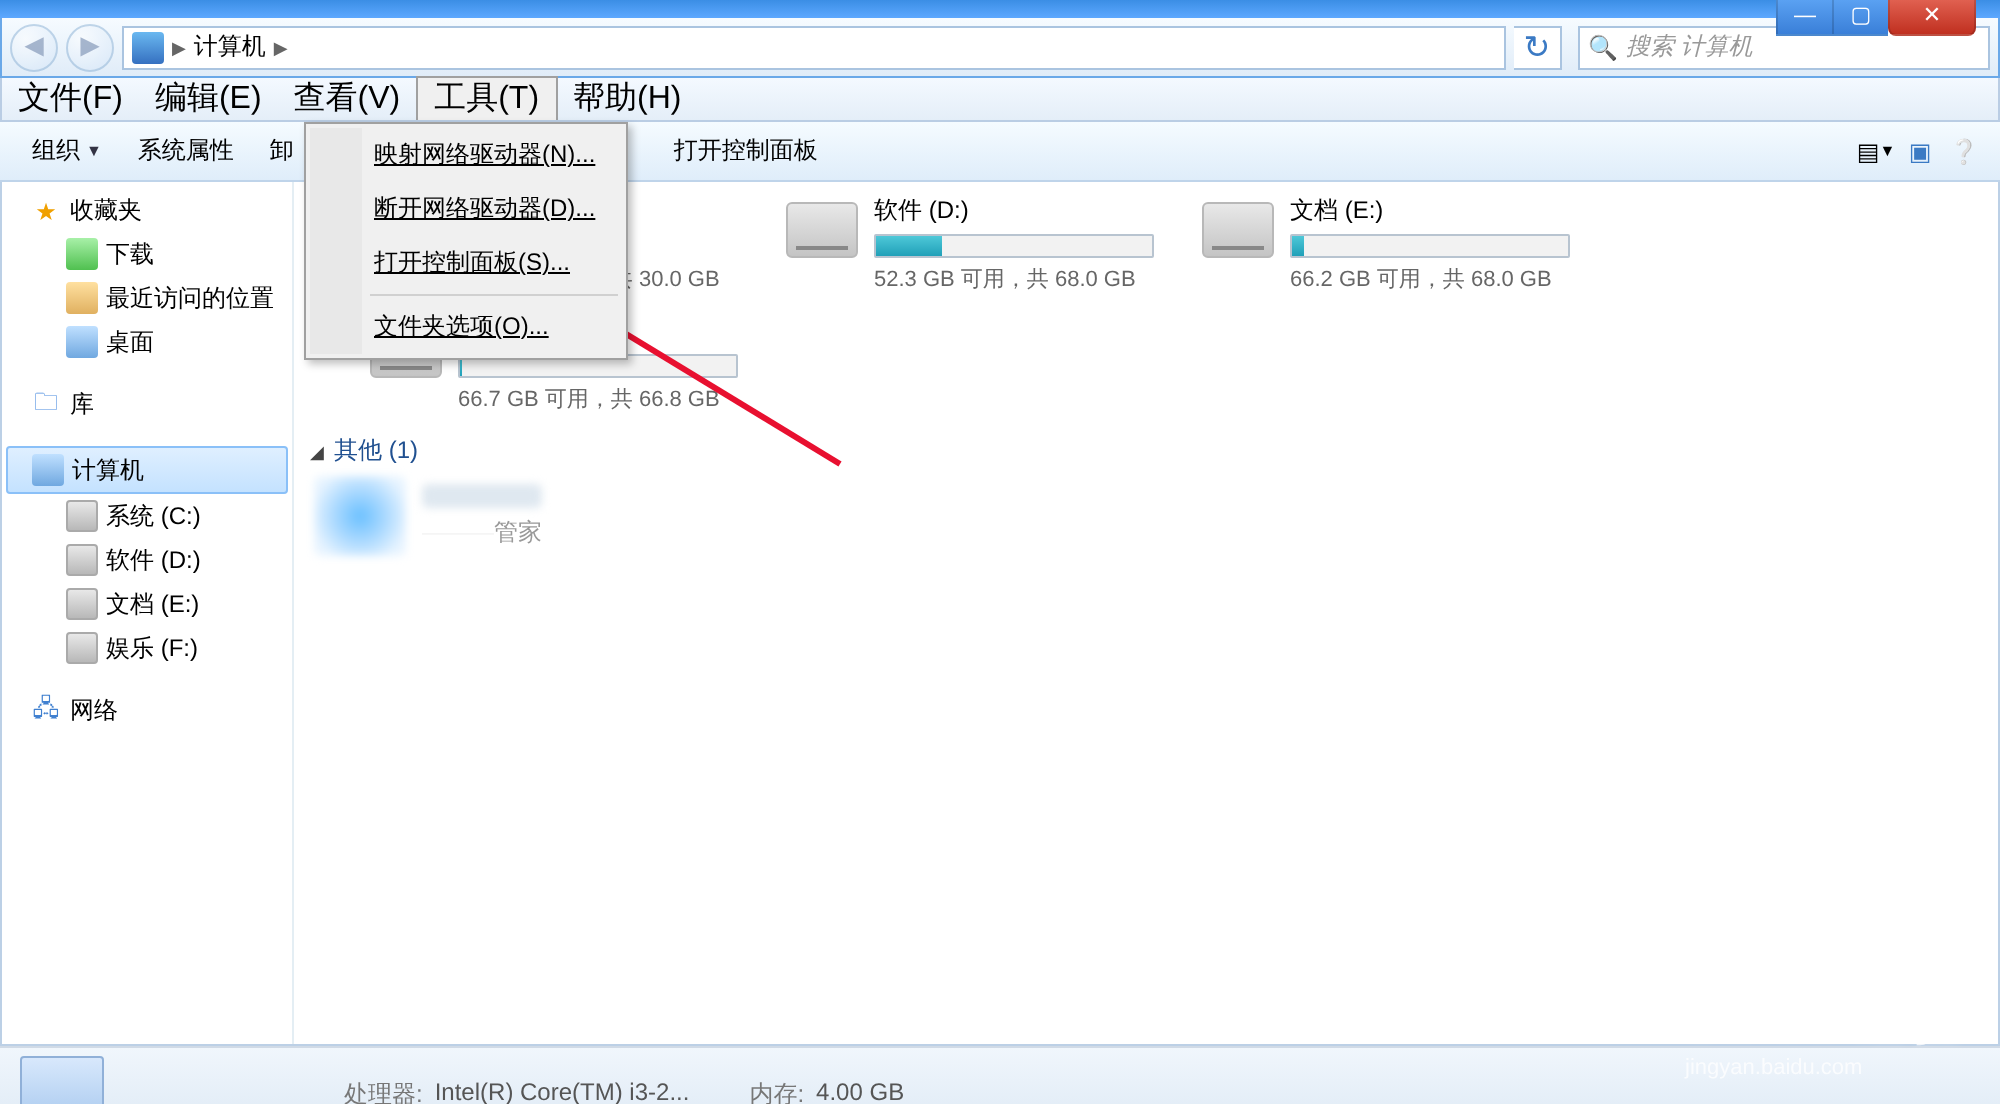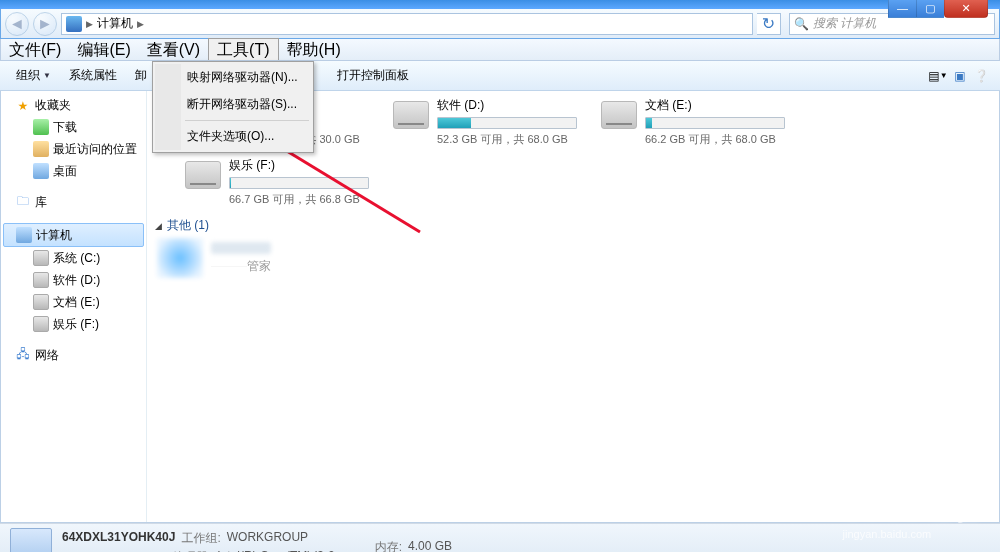--- a/index.html
+++ b/index.html
@@ -68,21 +68,21 @@
 
 .group-header { font-size: 12px; color: #205090; margin: 6px 0 4px 0; display: flex; align-items: center; gap: 4px; }
 .other-item { display: flex; align-items: center; gap: 8px; margin: 2px 0 0 2px; }
 .blur-icon { width: 46px; height: 40px; background: radial-gradient(circle, #6ac0ff 0%, #a8d8ff 40%, #e8f4ff 80%); border-radius: 4px; filter: blur(2px); }
 .blur-bar { width: 60px; height: 12px; background: #dfe8f0; filter: blur(2px); border-radius: 3px; }
 .mgr-text { font-size: 12px; color: #999; }
 
 
 .dropdown { position: absolute; left: 152px; top: 61px; width: 162px; background: #f0f0f0; border: 1px solid #a0a0a0; box-shadow: 2px 2px 4px rgba(0,0,0,.25); z-index: 50; font-size: 12px; padding: 2px; }
 .dropdown .left-strip { position:absolute; left:2px; top:2px; bottom:2px; width:26px; background:#e8e8e8; }
-.dd-item { position:relative; padding: 5px 10px 5px 32px; }
+.dd-item { position:relative; padding: 5px 10px 5px 32px; text-decoration: underline; }
 .dd-sep { height: 1px; background: #d0d0d0; margin: 2px 2px 2px 30px; }
 
 
 .arrow-svg { position: absolute; left: 262px; top: 120px; z-index: 40; pointer-events:none; }
 
 
 .statusbar { height: 48px; background: linear-gradient(to bottom, #f0f6fc, #dce8f4); border-top: 1px solid #d0dae6; display: flex; align-items: center; padding: 0 10px; font-size: 12px; gap: 10px; }
 .pc-large-icon { width: 42px; height: 40px; background: linear-gradient(to bottom,#d8e8fc,#a0c4ec); border: 1px solid #90b0d8; border-radius: 2px; }
 .stat-col { display:flex; flex-direction:column; gap:2px; color:#555; }
 .stat-col .row { display:flex; gap:6px; }
@@ -141,21 +141,22 @@
   <div class="toolbar-right">
     <div class="tb-icon">▤<span class="drop" style="font-size:8px">▼</span></div>
     <div class="tb-icon" style="color:#3b7ac4">▣</div>
     <div class="tb-icon" style="color:#3b7ac4">❔</div>
   </div>
 </div>
 
 <div class="dropdown">
   <div class="left-strip"></div>
   <div class="dd-item">映射网络驱动器(N)...</div>
-  <div class="dd-item">断开网络驱动器(S)...</div>
+  <div class="dd-item">断开网络驱动器(D)...</div>
+  <div class="dd-item">打开控制面板(S)...</div>
   <div class="dd-sep"></div>
   <div class="dd-item">文件夹选项(O)...</div>
 </div>
 
 <svg class="arrow-svg" width="170" height="120">
   <defs>
       <marker id="ah" markerWidth="10" markerHeight="10" refX="2" refY="3" orient="auto">
     <path d="M0,0 L0,6 L8,3 z" fill="#e81030"></path>
       </marker>
     </defs>
@@ -269,25 +270,20 @@
         <div class="blur-bar"></div>
         <div class="mgr-text" style="margin-top:4px"><span style="opacity:.1">———</span><span>管家</span></div>
       </div>
     </div>
   </div>
 </div>
 
 <div class="statusbar">
   <div class="pc-large-icon"></div>
   <div class="stat-col">
-    <div class="row">
-      <span class="stat-name">64XDXL31YOHK40J</span>
-      <span class="stat-label">工作组:</span>
-      <span>WORKGROUP</span>
-    </div>
     <div class="row" style="padding-left:110px">
       <span class="stat-label">处理器:</span>
       <span>Intel(R) Core(TM) i3-2...</span>
     </div>
   </div>
   <div class="stat-col" style="margin-left:20px">
     <div class="row">
       <span class="stat-label">内存:</span>
       <span>4.00 GB</span>
     </div>

